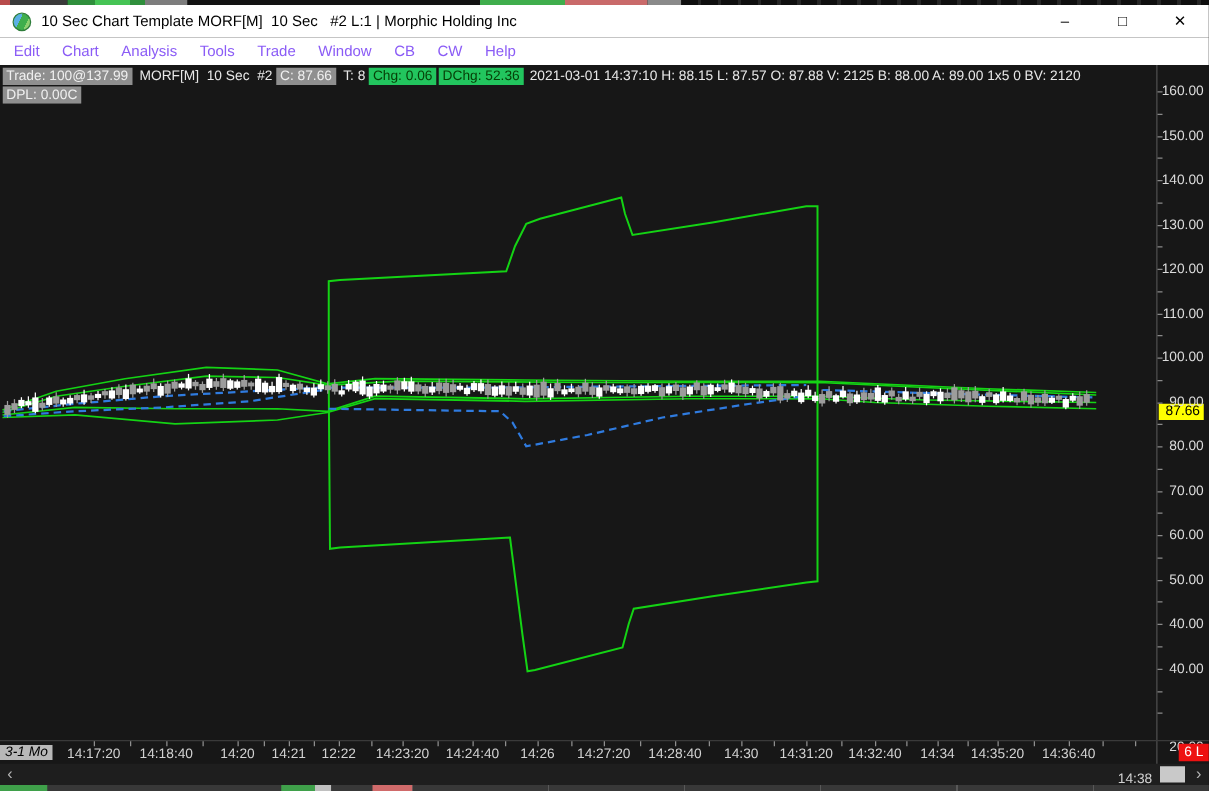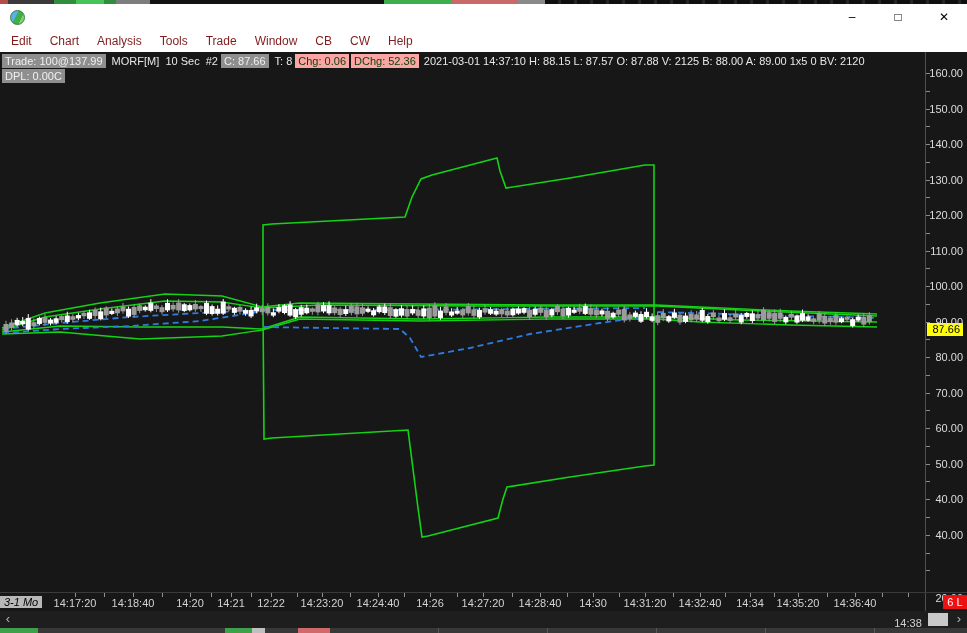--- a/index.html
+++ b/index.html
@@ -12,30 +12,30 @@
   #titlebar{position:absolute;top:4px;left:0;width:967px;height:26px;background:#ffffff;
             display:flex;align-items:center;color:#000;}
   #globe{width:15px;height:15px;border-radius:50%;margin:0 8px 0 10px;
          background:linear-gradient(115deg,#5ab0e4 0 38%,#3fae4c 38% 72%,#8ed06f 72%);
          border:1px solid #2e7d3a;box-sizing:border-box;}
   #window-title{font-size:12px;white-space:pre;}
   #win-controls{position:absolute;right:0;top:0;height:26px;display:flex;}
   .winbtn{width:46px;height:26px;line-height:26px;text-align:center;font-size:12px;color:#000;}
   #menubar{position:absolute;top:30px;left:0;width:967px;height:22px;background:#ffffff;
            display:flex;align-items:center;padding-left:2px;box-sizing:border-box;}
-  .menu-item{font-size:12px;color:#7f1d1d;padding:3px 9px;white-space:pre;}
+  .menu-item{font-size:12px;color:#8b5cf6;padding:3px 9px;white-space:pre;}
   #chart-region{position:absolute;top:52px;left:0;width:967px;height:581px;background:#171717;}
   #chart-svg{position:absolute;left:0;top:0;}
   .info-line{position:absolute;left:2px;display:flex;align-items:center;font-size:11px;
              white-space:pre;max-width:921px;overflow:hidden;z-index:5;}
   #info-line1{top:2px;}
   #info-line2{top:17px;}
   .seg-gray{background:#8f8f8f;color:#f0f0f0;padding:1px 3px;margin-right:3px;}
   .seg-plain{color:#e8e8e8;padding:1px 3px;}
-  .seg-green{background:#fca5a5;color:#063f06;padding:1px 3px;margin-right:2px;}
+  .seg-green{background:#22c55e;color:#063f06;padding:1px 3px;margin-right:2px;}
   #price-axis{position:absolute;left:925px;top:0;width:42px;height:559px;
               border-left:1px solid #4f4f4f;box-sizing:border-box;z-index:4;}
   .plabel{position:absolute;left:0;width:37px;text-align:right;font-size:11px;color:#dcdcdc;}
   .ptick{position:absolute;left:0;width:4px;height:1px;background:#8a8a8a;}
   #price-tag{position:absolute;left:1px;width:36px;height:13px;background:#ffff00;color:#000;
              font-size:11px;text-align:right;padding-right:3px;box-sizing:border-box;line-height:13px;}
   #time-axis{position:absolute;left:0;top:540px;width:967px;height:19px;
              border-top:1px solid #3a3a3a;box-sizing:border-box;z-index:4;}
   .tlabel{position:absolute;top:4px;transform:translateX(-50%);font-size:11px;color:#d2d2d2;white-space:nowrap;}
   .ttick{position:absolute;top:0;width:1px;height:4px;background:#8f8f8f;}
@@ -62,20 +62,21 @@
     <div class="seg" style="left: 116px; width: 34px; background: rgb(125, 125, 125);"></div>
     <div class="seg" style="left: 150px; width: 234px; background: rgb(18, 18, 18);"></div>
     <div class="seg" style="left: 384px; width: 68px; background: rgb(63, 174, 76);"></div>
     <div class="seg" style="left: 452px; width: 66px; background: rgb(201, 106, 106);"></div>
     <div class="seg" style="left: 518px; width: 27px; background: rgb(138, 138, 138);"></div>
     <div class="seg" style="left: 545px; width: 422px; background: repeating-linear-gradient(90deg, rgb(15, 15, 15) 0px, rgb(15, 15, 15) 13px, rgb(38, 38, 38) 13px, rgb(38, 38, 38) 16px);"></div>
   </div>
 
 <div id="titlebar">
   <span id="globe"></span>
+  <span id="window-title">10 Sec Chart Template MORF[M]  10 Sec   #2 L:1 | Morphic Holding Inc</span>
   <div id="win-controls">
     <span class="winbtn">–</span>
     <span class="winbtn">□</span>
     <span class="winbtn">✕</span>
   </div>
 </div>
 
 <div id="menubar">
     <div class="menu-item">Edit</div>
     <div class="menu-item">Chart</div>

